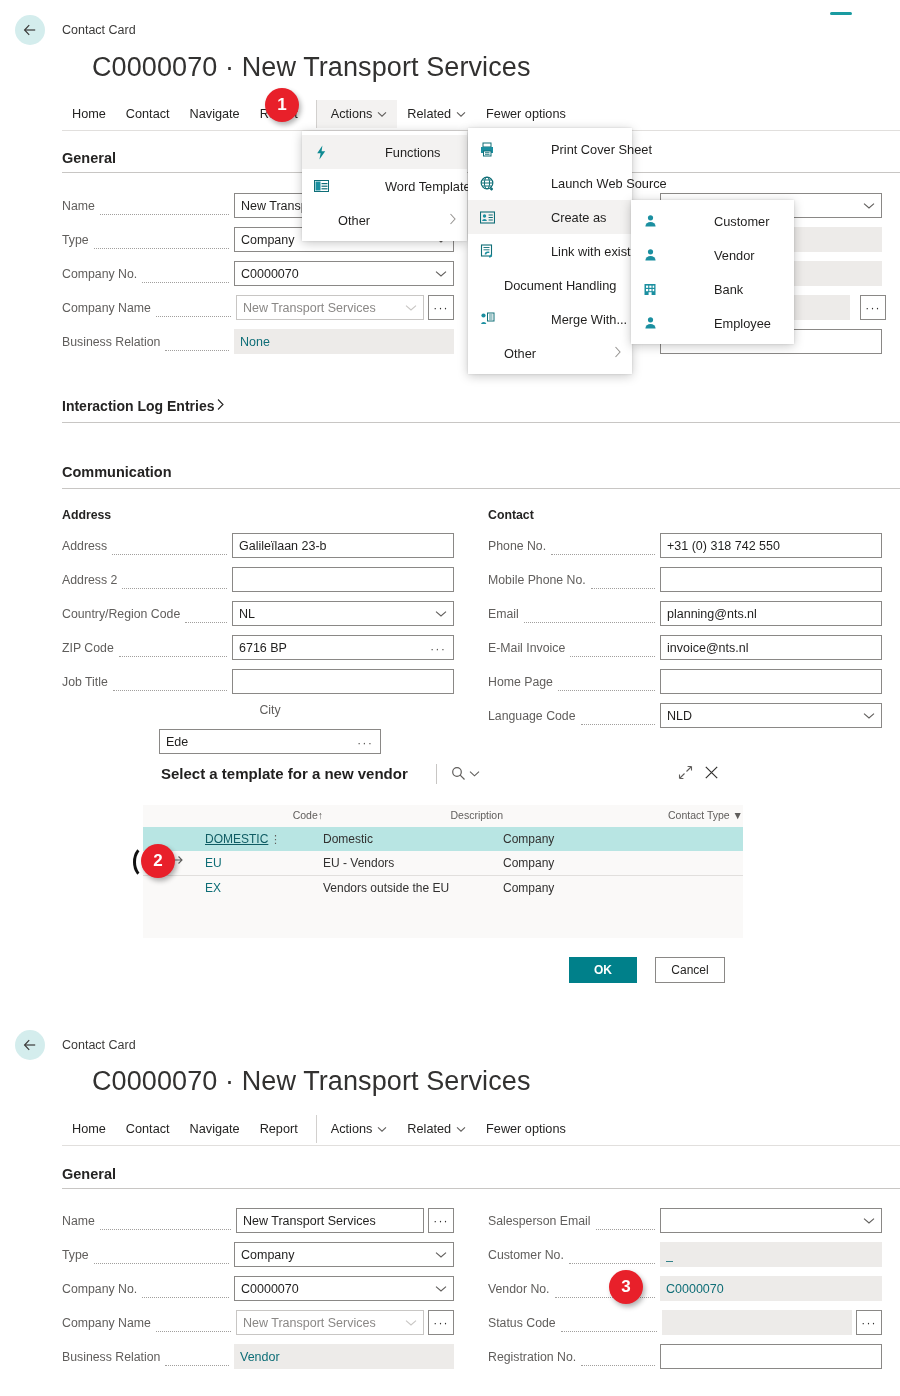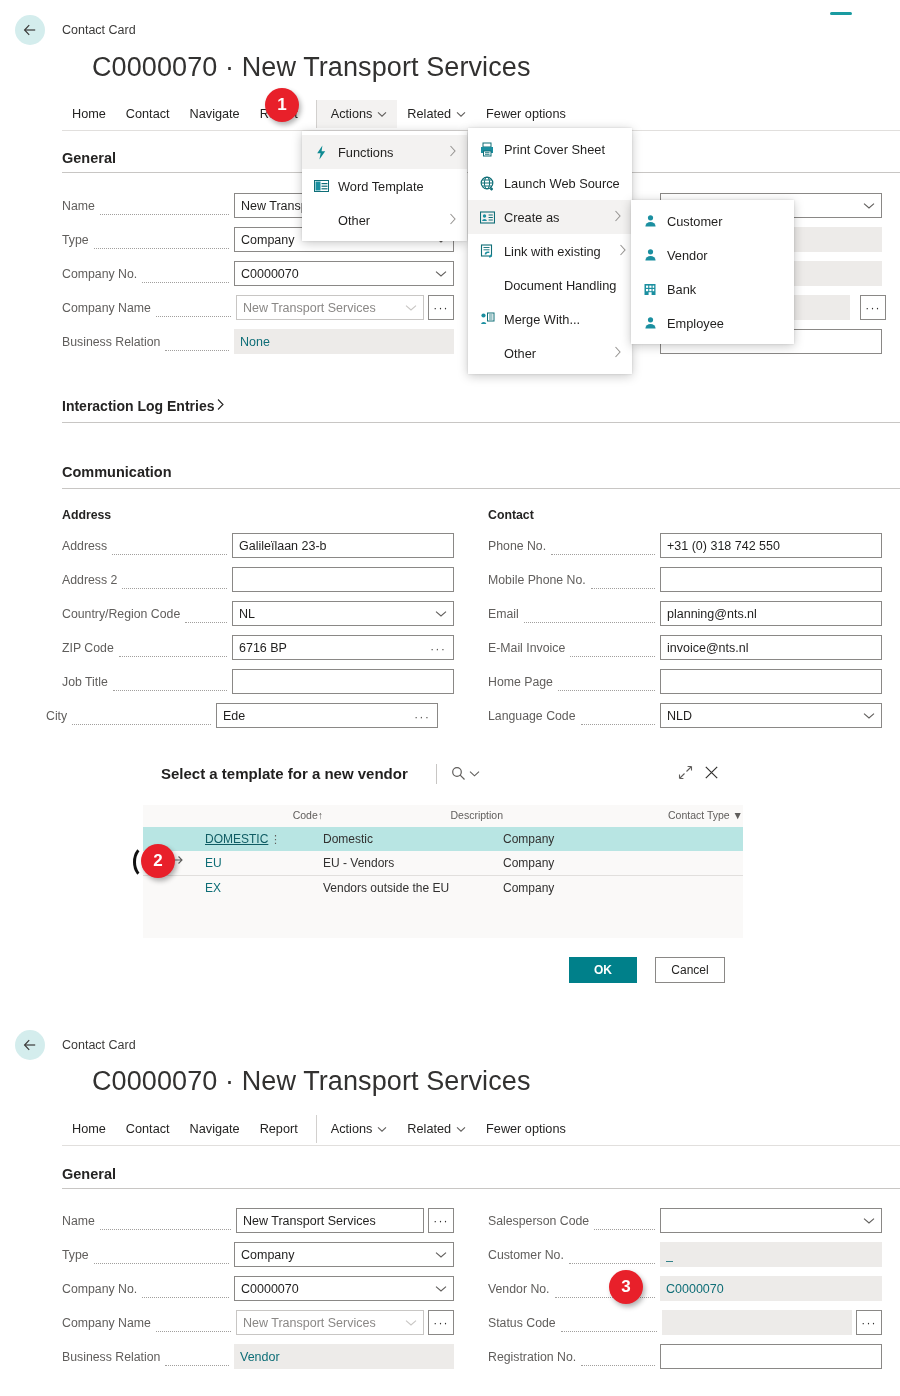--- a/index.html
+++ b/index.html
@@ -152,20 +152,21 @@
   }
   .menu-item {
     display: flex;
     align-items: center;
     height: 34px;
     padding: 0 10px 0 9px;
     font-size: 12.8px;
     color: #201f1e;
     white-space: nowrap;
     position: relative;
+    gap: 47px;
   }
   .menu-item.sel { background: #f3f2f1; }
   .menu-item .mico {
     width: 20px; min-width: 20px;
     display: flex; align-items: center; justify-content: center;
     margin-right: 7px;
   }
   .menu-item .mlbl { flex: 1 1 auto; }
   .menu-item .marrow {
     margin-left: 18px;
@@ -410,21 +411,21 @@
       <span class="ell">···</span>
     </span>
   </div>
   <div class="fld" style="left:62px; top:669px; width:392px;">
     <span class="fld-label">Job Title</span>
     <span class="dots"></span>
     <span class="ctrl" style="width:222px;">
       <span class="txt"></span>
     </span>
   </div>
-  <div class="fld" style="left:46px; top:703px; width:392px;">
+  <div class="fld" style="left:74px; top:703px; width:392px;flex-direction:column;">
     <span class="fld-label">City</span>
     <span class="dots"></span>
     <span class="ctrl" style="width:222px;">
       <span class="txt">Ede</span>
       <span class="ell">···</span>
     </span>
   </div>
 
   <div class="fld" style="left:488px; top:533px; width:394px;">
     <span class="fld-label">Phone No.</span>
@@ -795,21 +796,21 @@
   </div>
   <div class="fld" style="left:62px; top:1344px; width:392px;">
     <span class="fld-label">Business Relation</span>
     <span class="dots"></span>
     <span class="ctrl readonly" style="width:220px;">
       <span class="txt">Vendor</span>
     </span>
   </div>
 
   <div class="fld" style="left:488px; top:1208px; width:394px;">
-    <span class="fld-label">Salesperson Code</span>
+    <span class="fld-label">Salesperson Email</span>
     <span class="dots"></span>
     <span class="ctrl" style="width:222px;">
       <span class="txt"></span>
       <span class="dd">
         <svg width="12" height="8" viewBox="0 0 12 8">
             <path d="M1 1.6 L6 6 L11 1.6" fill="none" stroke="#605e5c" stroke-width="1.1"></path>
           </svg>
       </span>
     </span>
   </div>

